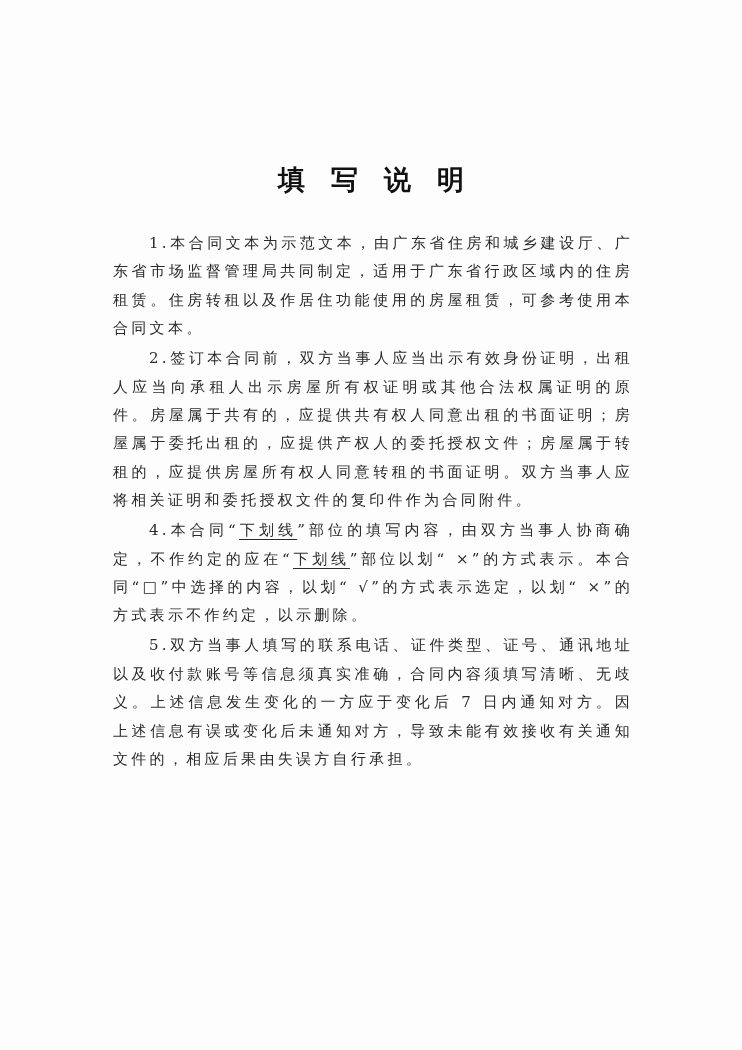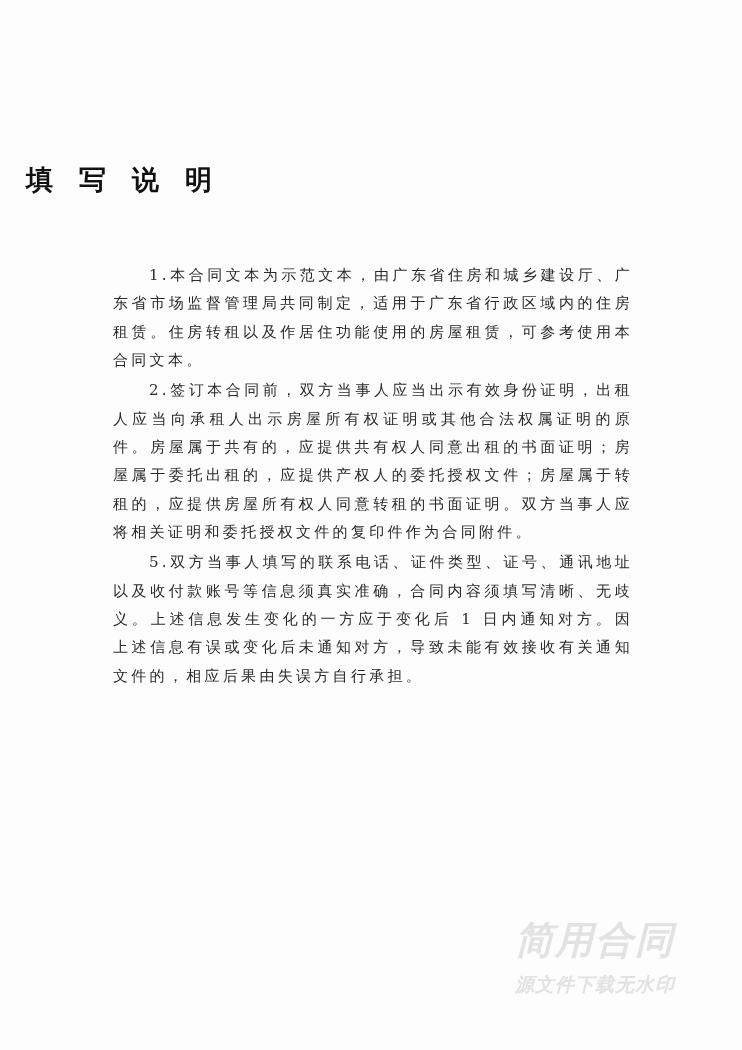--- a/index.html
+++ b/index.html
@@ -1,28 +1,28 @@
 <!DOCTYPE html>
 <html><head>
   <meta charset="utf-8">
   <style>
     html, body { margin: 0; padding: 0; background: #ffffff; }
     body { width: 742px; height: 1050px; position: relative; overflow: hidden; }
     .page {
       position: absolute; left: 0; top: 0; width: 742px; height: 1050px; background: #fdfdfd;
     }
     .title {
-      position: absolute; left: 0; top: 162px; width: 742px; text-align: left;
+      position: absolute; left: 0; top: 162px; width: 742px; text-align: center;
       font-family: "DejaVu Serif", serif; font-weight: bold; font-size: 27px;
       letter-spacing: 26px; color: #111; text-indent: 26px;
     }
     .body {
       position: absolute; left: 113px; top: 229px; width: 520px;
       font-family: "DejaVu Serif", serif; font-size: 15px; line-height: 28.4px;
-      color: #2a2a2a; letter-spacing: 3.3px; margin-top: 32px;
+      color: #2a2a2a; letter-spacing: 3.3px;
     }
     .para { margin: 0 0 1.6px 0; text-indent: 36px; text-align: justify; text-align-last: left; }
     .ul { text-decoration: underline; text-underline-offset: 4px; }
     .wm {
       position: absolute; left: 515px; top: 918px; width: 200px;
       font-family: "DejaVu Sans", sans-serif; color: #e2e2e2; font-style: italic; font-weight: bold;
     }
     .wm-1 { font-size: 38px; letter-spacing: 2px; line-height: 44px; }
     .wm-2 { font-size: 19px; letter-spacing: 1px; line-height: 28px; margin-top: 8px; }
   </style>
@@ -31,23 +31,20 @@
 
 <div class="page">
   <div class="title">填写说明</div>
 
   <div class="body">
     <p class="para"><span>1.</span><span>本合同文本为示范文本，由广东省住房和城乡建设厅、广东省市场监督管理局共同制定，适用于广东省行政区域内的住房租赁。住房转租以及作居住功能使用的房屋租赁，可参考使用本合同文本。</span></p>
 
     <p class="para"><span>2.</span><span>签订本合同前，双方当事人应当出示有效身份证明，出租人应当向承租人出示房屋所有权证明或其他合法权属证明的原件。房屋属于共有的，应提供共有权人同意出租的书面证明；房屋属于委托出租的，应提供产权人的委托授权文件；房屋属于转租的，应提供房屋所有权人同意转租的书面证明。双方当事人应将相关证明和委托授权文件的复印件作为合同附件。</span></p>
 
 
+    <p class="para"><span>4.</span><span>本合同“</span><span class="ul">下划线</span><span>”部位的填写内容，由双方当事人协商确定，不作约定的应在“</span><span class="ul">下划线</span><span>”部位以划“ ×”的方式表示。本合同“□”中选择的内容，以划“ √”的方式表示选定，以划“ ×”的方式表示不作约定，以示删除。</span></p>
 
-    <p class="para"><span>5.</span><span>双方当事人填写的联系电话、证件类型、证号、通讯地址以及收付款账号等信息须真实准确，合同内容须填写清晰、无歧义。上述信息发生变化的一方应于变化后 1 日内通知对方。因上述信息有误或变化后未通知对方，导致未能有效接收有关通知文件的，相应后果由失误方自行承担。</span></p>
+    <p class="para"><span>5.</span><span>双方当事人填写的联系电话、证件类型、证号、通讯地址以及收付款账号等信息须真实准确，合同内容须填写清晰、无歧义。上述信息发生变化的一方应于变化后 7 日内通知对方。因上述信息有误或变化后未通知对方，导致未能有效接收有关通知文件的，相应后果由失误方自行承担。</span></p>
 
 
   </div>
 
-  <div class="wm">
-    <div class="wm-1">简用合同</div>
-    <div class="wm-2">源文件下载无水印</div>
-  </div>
 </div>
 
 </body></html>

